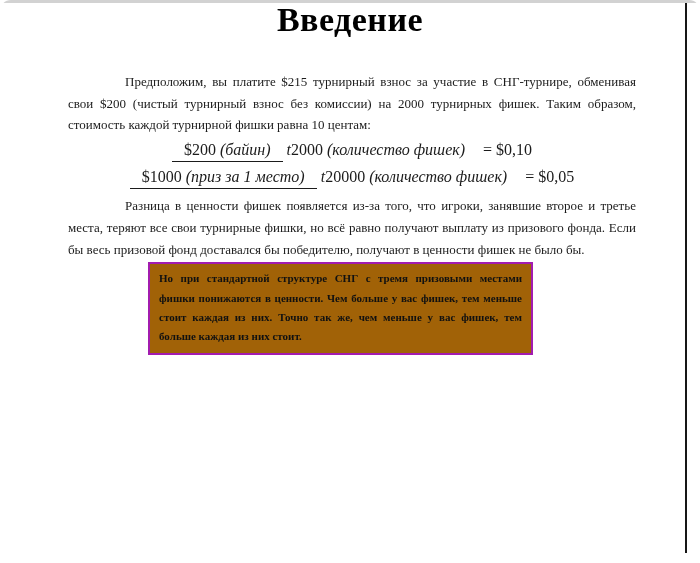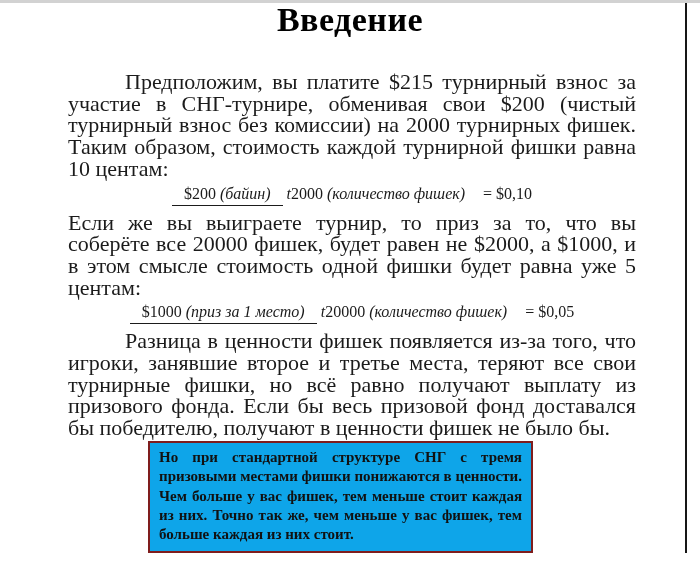--- a/index.html
+++ b/index.html
@@ -4,20 +4,21 @@
 <style>
   html, body { margin: 0; padding: 0; background: #ffffff; }
   .page {
     position: relative;
     width: 700px;
     height: 563px;
     background: #ffffff;
     font-family: "Liberation Serif", "DejaVu Serif", serif;
     color: #1b1b1b;
     overflow: hidden;
+    border-radius: 11px;
   }
   .top-strip {
     position: absolute; top: 0; left: 0;
     width: 700px; height: 3px;
     background: #d2d2d2;
   }
   .page-edge-line {
     position: absolute; top: 3px; left: 685px;
     width: 2px; height: 550px;
     background: #161616;
@@ -34,21 +35,21 @@
   }
   .content {
     position: absolute;
     left: 68px;
     top: 71px;
     width: 568px;
   }
   .para {
     margin: 0;
     text-align: justify;
-    font-size: 22px;
+    font-size: 13px;
     line-height: 21.7px;
   }
   .para.indent { text-indent: 57px; }
   .formula {
     display: flex;
     justify-content: center;
     align-items: center;
     margin: 5px 0 9px 0;
     font-size: 16px;
     color: #1b1b1b;
@@ -61,25 +62,25 @@
     border-bottom: 1.6px solid #1b1b1b;
     padding: 0 12px 3px 12px;
   }
   .denominator { padding-top: 2px; }
   .it { font-style: italic; }
   .equals { margin-left: 18px; white-space: nowrap; }
   .callout {
     box-sizing: border-box;
     margin: 2px 0 0 80px;
     width: 385px;
-    background: #0ea5e9;
-    border: 2px solid #7f1d1d;
+    background: #a16207;
+    border: 2px solid #a21caf;
     padding: 5px 9px 6px 9px;
     font-weight: bold;
-    font-size: 15px;
+    font-size: 11px;
     line-height: 19.4px;
     text-align: justify;
     color: #111111;
   }
 </style>
 </head>
 <body>
 
 <div class="page">
   <div class="top-strip"></div>
@@ -92,21 +93,20 @@
     <p class="para indent">Предположим, вы платите $215 турнирный взнос за участие в СНГ-турнире, обменивая свои $200 (чистый турнирный взнос без комиссии) на 2000 турнирных фишек. Таким образом, стоимость каждой турнирной фишки равна 10 центам:</p>
 
     <div class="formula">
       <span class="fraction">
         <span class="numerator"><span>$200 </span><span class="it">(байин)</span></span>
         <span class="denominator"><span class="it">t</span><span>2000 </span><span class="it">(количество фишек)</span></span>
       </span>
       <span class="equals">= $0,10</span>
     </div>
 
-    <p class="para">Если же вы выиграете турнир, то приз за то, что вы соберёте все 20000 фишек, будет равен не $2000, а $1000, и в этом смысле стоимость одной фишки будет равна уже 5 центам:</p>
 
     <div class="formula">
       <span class="fraction">
         <span class="numerator"><span>$1000 </span><span class="it">(приз за 1 место)</span></span>
         <span class="denominator"><span class="it">t</span><span>20000 </span><span class="it">(количество фишек)</span></span>
       </span>
       <span class="equals">= $0,05</span>
     </div>
 
     <p class="para indent">Разница в ценности фишек появляется из-за того, что игроки, занявшие второе и третье места, теряют все свои турнирные фишки, но всё равно получают выплату из призового фонда. Если бы весь призовой фонд доставался бы победителю, получают в ценности фишек не было бы.</p>

